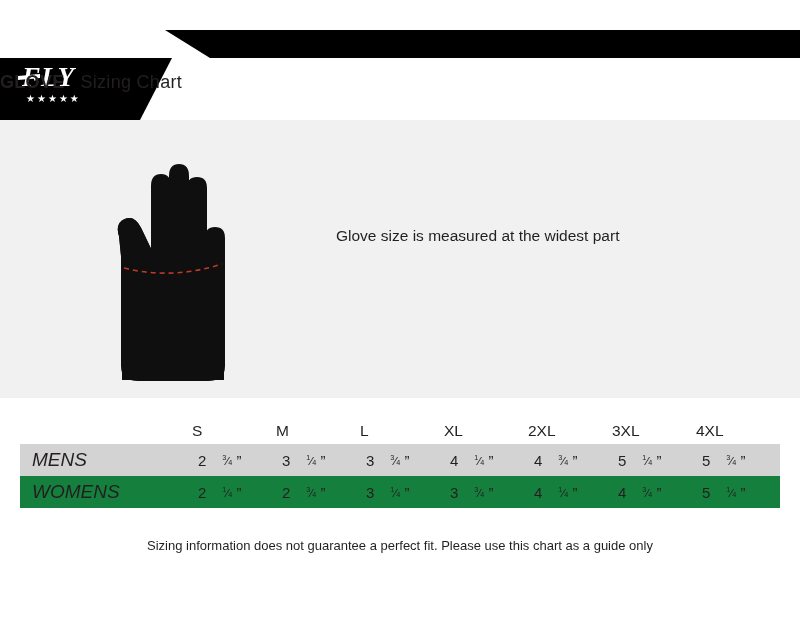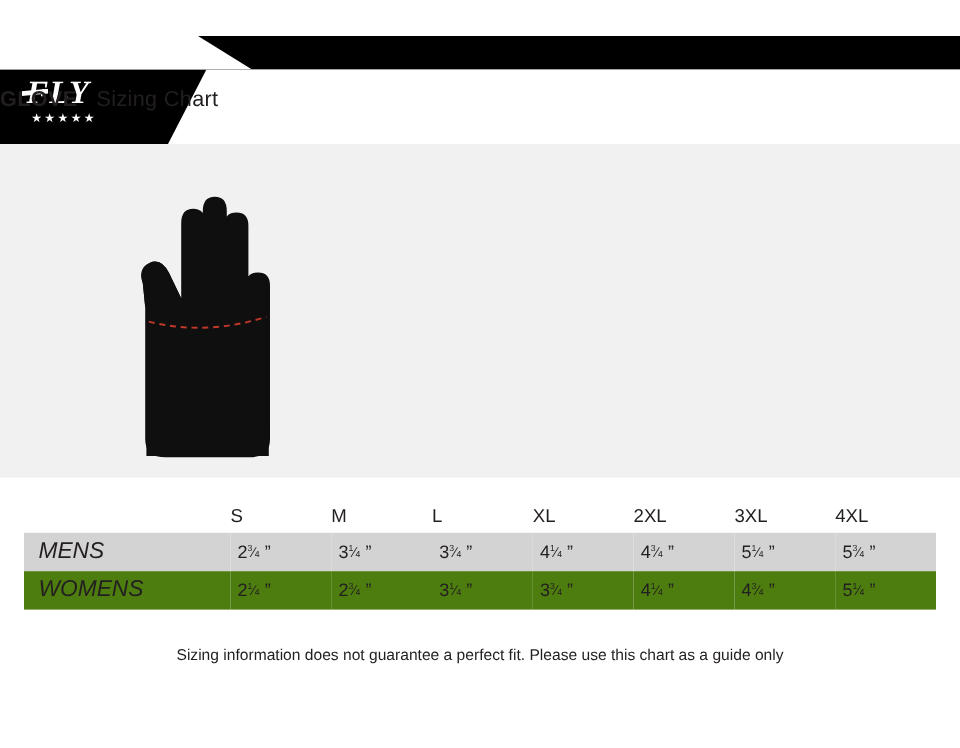--- a/index.html
+++ b/index.html
@@ -158,36 +158,37 @@
     color: #231f20;
     height: 32px;
     vertical-align: middle;
     padding-left: 6px !important;
     white-space: nowrap;
   }
   tr.mens-row {
     background: #d3d3d3;
   }
   tr.womens-row {
-    background: #4d7c0f;
+    background: #15803d;
   }
   sup {
     font-size: 0.62em;
     vertical-align: super;
     line-height: 0;
   }
   sub {
     font-size: 0.62em;
     vertical-align: baseline;
     line-height: 0;
   }
   .frac {
     display: inline-block;
     font-size: 0.78em;
     vertical-align: 0.08em;
+    margin-left: 16px;
   }
 
   .footnote {
     position: absolute;
     left: 0; top: 538px;
     width: 800px;
     text-align: center;
     font-size: 13px;
     color: #231f20;
   }
@@ -226,20 +227,21 @@
              L92,125 L80,100 Q74,88 65,92 Q56,96 60,108 Z" fill="#0f0f0f" stroke="#0f0f0f" stroke-width="2"></path>
 
     <path d="M92,125 L80,100 Q74,88 65,92 Q56,96 60,108 L62,128" fill="#0f0f0f" stroke="#0f0f0f" stroke-width="2"></path>
 
     <rect x="62" y="226" width="102" height="26" fill="#0f0f0f"></rect>
 
     <path d="M64,140 Q112,152 162,136" fill="none" stroke="#c0392b" stroke-width="1.6" stroke-dasharray="5,4"></path>
   </svg>
 
   <div class="glove-note">
+    <div>Glove size is measured at the widest part</div>
   </div>
 
   <div class="table-area">
     <table class="sizes">
       <thead>
         <tr>
           <th class="col-label"></th>
           <th class="hdr-cell">S</th>
           <th class="hdr-cell">M</th>
           <th class="hdr-cell">L</th>

